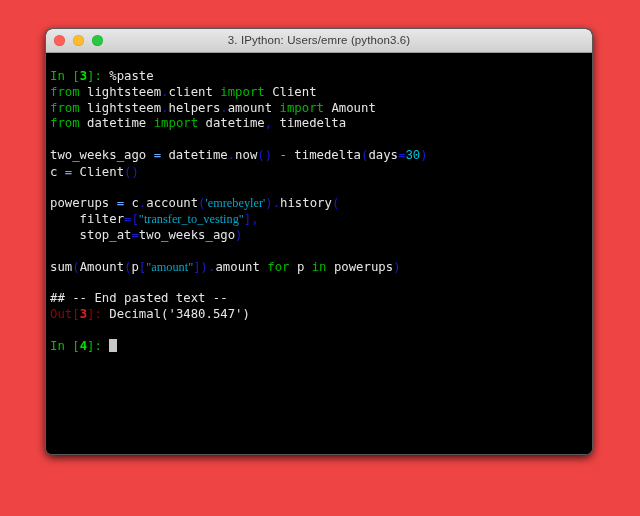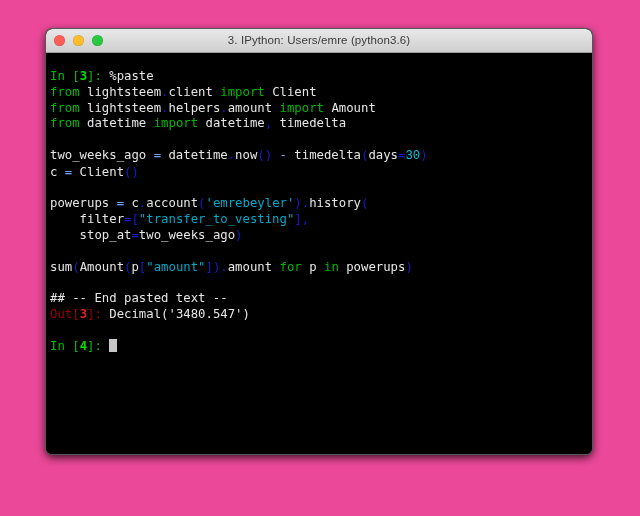--- a/index.html
+++ b/index.html
@@ -12,21 +12,21 @@
   }
   body {
     font-family: "DejaVu Sans Mono", monospace;
   }
 
   
   #desktop {
     position: relative;
     width: 640px;
     height: 516px;
-    background: #ec4899;
+    background: #ef4444;
   }
 
   
   #terminal-window {
     position: absolute;
     left: 46px;
     top: 29px;
     width: 546px;
     height: 425px;
     border-radius: 6px;
@@ -94,21 +94,21 @@
   }
 
   .line { min-height: 15.8px; }
   .blank { height: 15.8px; }
   .tok-kw      { color: #00b800; }          
   .tok-green   { color: #00c000; }          
   .tok-green-b { color: #00e000; font-weight: bold; }
   .tok-red     { color: #9e0000; }          
   .tok-red-b   { color: #e02020; font-weight: bold; }
   .tok-blue    { color: #1a1ad0; }          
-  .tok-cyan    { color: #00a8c8; }          
+  .tok-cyan    { color: #00a8c8; font-family: Liberation Serif, serif; }          
   .tok-num     { color: #00c8e0; font-family: Liberation Mono, monospace; }          
   .tok-op      { color: #6ea8ff; }          
   .tok-white   { color: #e6e6e6; }
 
   
   .cursor {
     display: inline-block;
     width: 8px;
     height: 13px;
     background: #c8c8c8;

